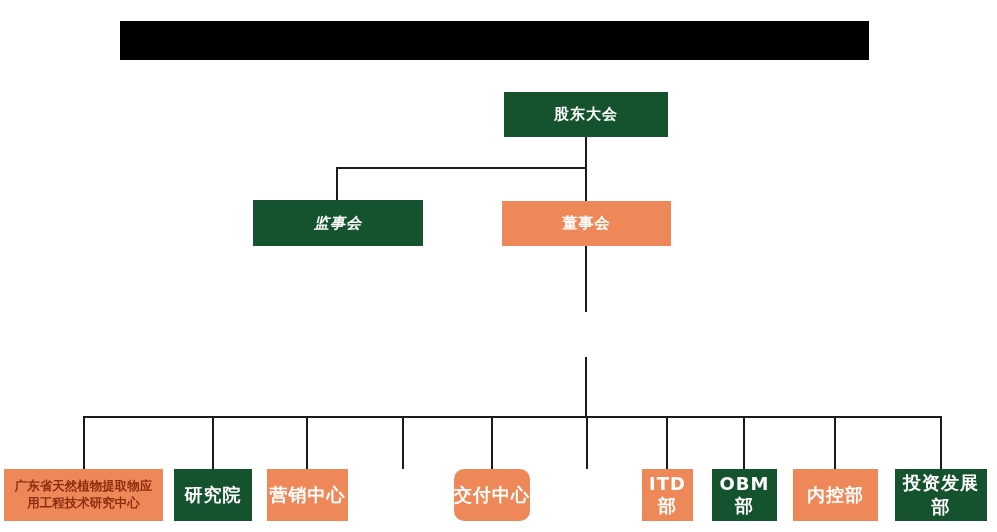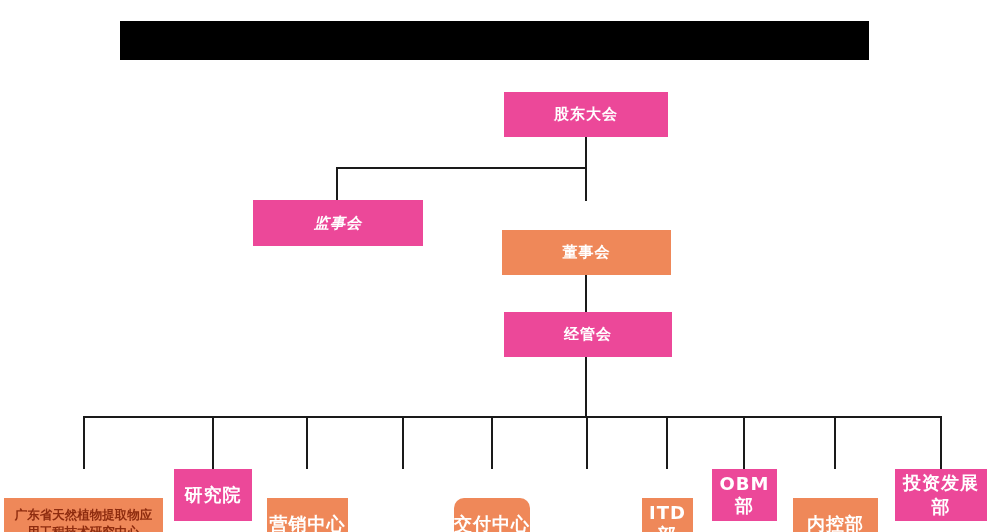--- a/index.html
+++ b/index.html
@@ -27,22 +27,22 @@
     position: absolute;
     display: flex;
     align-items: center;
     justify-content: center;
     text-align: center;
     font-weight: bold;
     color: #ffffff;
     letter-spacing: 1px;
     box-sizing: border-box;
   }
-  .node.primary { background: #ec4899; }
-  .node.light   { background: #ef8859; margin-top: 29px; }
+  .node.primary { background: #14532d; }
+  .node.light   { background: #ef8859; }
   .node.darktext { color: #8e2c0f; letter-spacing: 0; }
 
   .lvl { font-size: 15px; }
   .dept { font-size: 18px; top: 469px; height: 52px; }
   .dept.small { font-size: 12.5px; line-height: 1.35; padding: 0 9px; letter-spacing: 0; }
 
   
   .n-root { left: 504px; top: 92px;  width: 164px; height: 45px; }
   .n-sup  { left: 253px; top: 200px; width: 170px; height: 46px; font-style: italic; }
   .n-bod  { left: 502px; top: 201px; width: 169px; height: 45px; }
@@ -90,21 +90,20 @@
   <div class="vline" style="left:666px; top:417px; height:52px;"></div>
   <div class="vline" style="left:743px; top:417px; height:52px;"></div>
   <div class="vline" style="left:834px; top:417px; height:52px;"></div>
   <div class="vline" style="left:940px; top:417px; height:52px;"></div>
 
   <div class="node primary lvl n-root">股东大会</div>
 
   <div class="node primary lvl n-sup">监事会</div>
   <div class="node light lvl n-bod">董事会</div>
 
-  <div class="node primary lvl n-mgmt">经管会</div>
 
   <div class="node light darktext dept small d0">广东省天然植物提取物应用工程技术研究中心</div>
   <div class="node primary dept d1">研究院</div>
   <div class="node light dept d2">营销中心</div>
   <div class="node light dept d4">交付中心</div>
   <div class="node light dept d6">ITD部</div>
   <div class="node primary dept d7">OBM部</div>
   <div class="node light dept d8">内控部</div>
   <div class="node primary dept d9">投资发展部</div>
 

